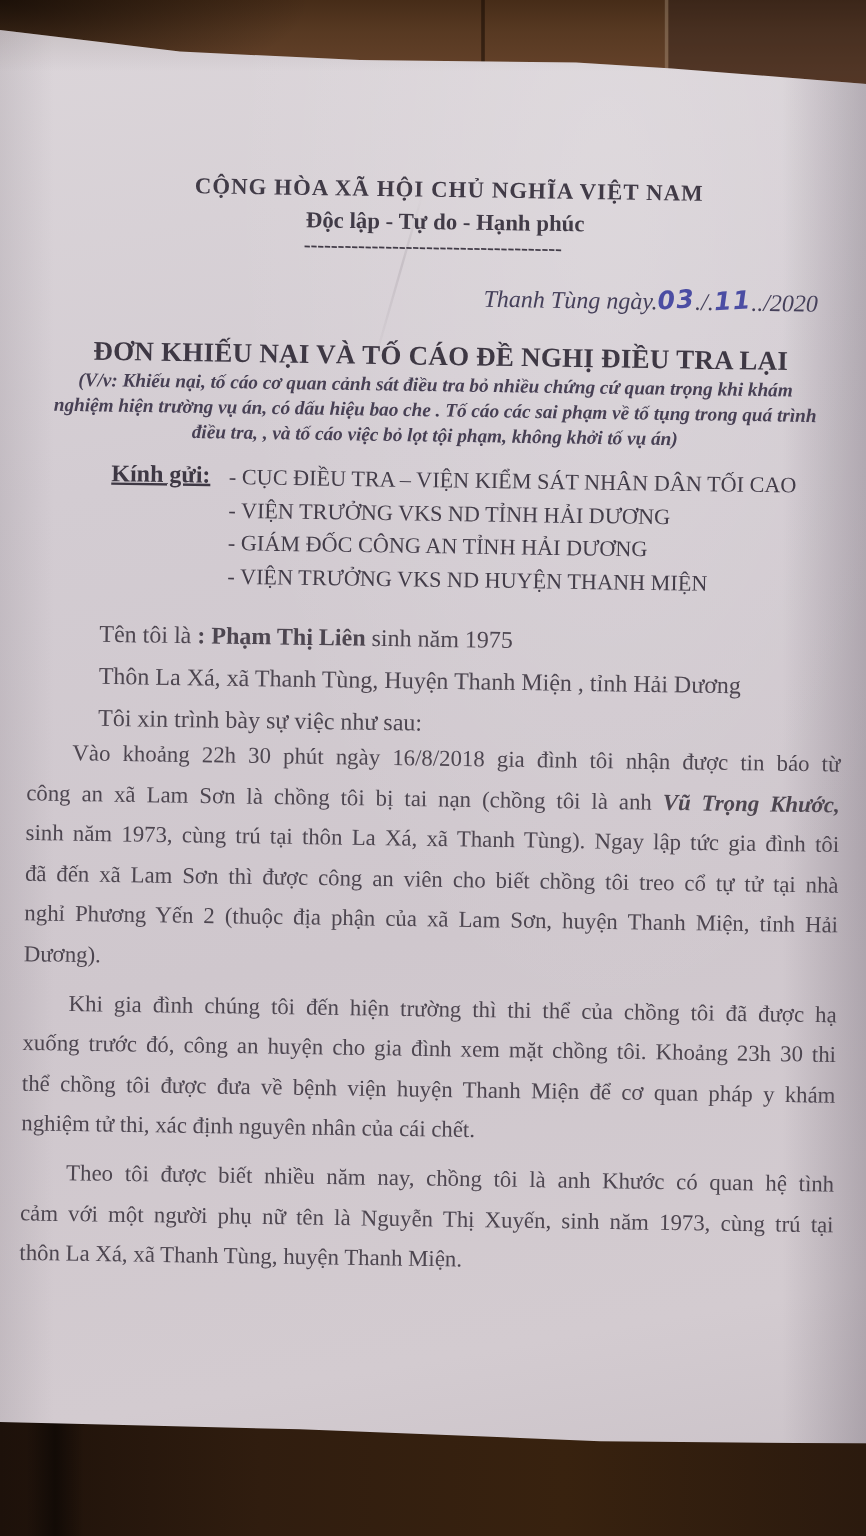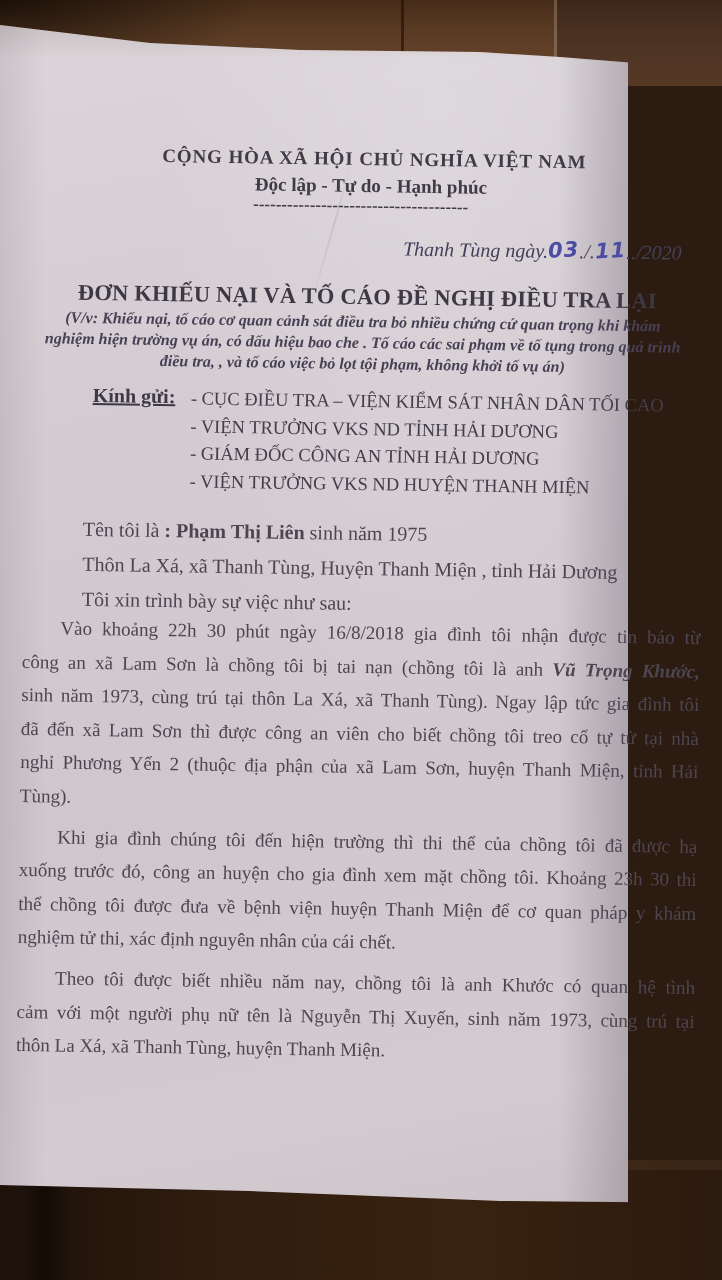--- a/index.html
+++ b/index.html
@@ -1,16 +1,16 @@
 <!DOCTYPE html>
 <html><head>
 <meta charset="utf-8">
 <style>
   html,body{margin:0;padding:0;width:722px;height:1280px;overflow:hidden;background:#2c1b10;}
-  .scene{position:relative;width:628px;height:1280px;font-family:"Liberation Serif","DejaVu Serif",serif;border-radius:17px;}
+  .scene{position:relative;width:722px;height:1280px;font-family:"Liberation Serif","DejaVu Serif",serif;border-radius:17px;}
 
   
   .wood-top{position:absolute;left:0;top:0;width:722px;height:86px;z-index:0;
     background:linear-gradient(180deg,#462c18 0%,#573922 30%,#65422a 70%,#6b4628 100%);}
   .wood-top .corner-shadow{position:absolute;left:0;top:0;width:260px;height:86px;
     background:radial-gradient(ellipse at 0% 0%,rgba(10,5,2,0.7) 0%,rgba(10,5,2,0.0) 70%);}
   .wood-top .groove{position:absolute;left:401px;top:0;width:3px;height:52px;background:rgba(22,11,4,0.55);}
   .wood-top .seam{position:absolute;left:554px;top:0;width:3px;height:62px;background:rgba(210,190,170,0.28);}
   .wood-top .darker-right{position:absolute;left:557px;top:0;right:0;height:86px;background:rgba(35,28,30,0.30);}
   .wood-bottom{position:absolute;left:0;top:1160px;width:722px;height:120px;z-index:0;
@@ -119,21 +119,21 @@
           <div class="tline pl"><span>Tôi xin trình bày sự việc như sau:</span></div>
         </div>
 
       <div class="body-flow abs">
         <div class="para">
             <div class="tline pf"><span>Vào khoảng 22h 30 phút ngày 16/8/2018 gia đình tôi nhận được tin báo từ</span></div>
             <div class="tline"><span>công an xã Lam Sơn là chồng tôi bị tai nạn (chồng tôi là anh </span><span class="b i">Vũ Trọng Khước,</span></div>
             <div class="tline"><span>sinh năm 1973, cùng trú tại thôn La Xá, xã Thanh Tùng). Ngay lập tức gia đình tôi</span></div>
             <div class="tline"><span>đã đến xã Lam Sơn thì được công an viên cho biết chồng tôi treo cổ tự tử tại nhà</span></div>
             <div class="tline"><span>nghỉ Phương Yến 2 (thuộc địa phận của xã Lam Sơn, huyện Thanh Miện, tỉnh Hải</span></div>
-            <div class="tline pl"><span>Tùng).</span></div>
+            <div class="tline pl"><span>Dương).</span></div>
           </div>
         <div class="para">
             <div class="tline pf"><span>Khi gia đình chúng tôi đến hiện trường thì thi thể của chồng tôi đã được hạ</span></div>
             <div class="tline"><span>xuống trước đó, công an huyện cho gia đình xem mặt chồng tôi. Khoảng 23h 30 thi</span></div>
             <div class="tline"><span>thể chồng tôi được đưa về bệnh viện huyện Thanh Miện để cơ quan pháp y khám</span></div>
             <div class="tline pl"><span>nghiệm tử thi, xác định nguyên nhân của cái chết.</span></div>
           </div>
         <div class="para">
             <div class="tline pf"><span>Theo tôi được biết nhiều năm nay, chồng tôi là anh Khước có quan hệ tình</span></div>
             <div class="tline"><span>cảm với một người phụ nữ tên là Nguyễn Thị Xuyến, sinh năm 1973, cùng trú tại</span></div>

